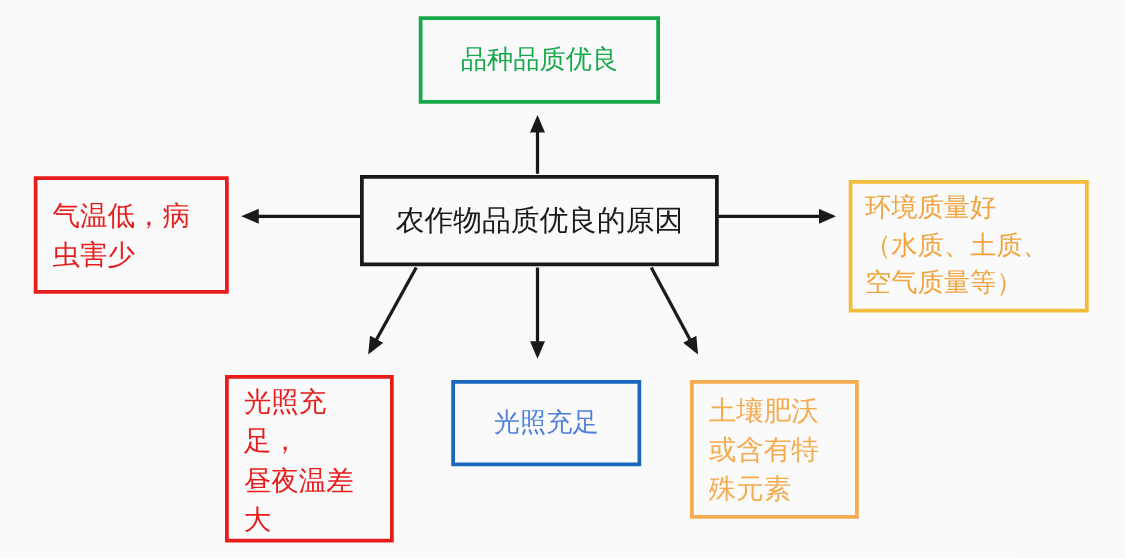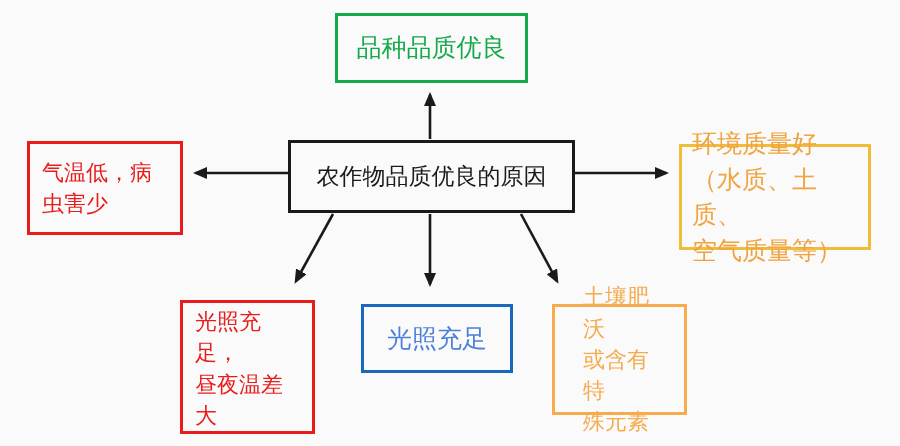--- a/index.html
+++ b/index.html
@@ -21,37 +21,37 @@
   }
   .arrows line { stroke-width: 2.6; }
 
   .node {
     position: absolute;
     box-sizing: border-box;
     border: 3px solid #000;
     display: flex;
     align-items: center;
     justify-content: center;
-    font-size: 25px;
+    font-size: 21px;
     line-height: 1.42;
     background: transparent;
   }
   .node .label { white-space: pre-line; }
 
   .node-center      { left: 288px; top: 140px; width: 287px; height: 73px; font-size: 23px; }
   .node-top         { left: 335px; top: 13px;  width: 193px; height: 70px; }
   .node-left        { left: 27px;  top: 141px; width: 156px; height: 94px;
                       justify-content: flex-start; padding: 0 12px; font-size: 22px; }
   .node-right       { left: 679px; top: 144px; width: 192px; height: 106px;
-                      justify-content: flex-end; padding: 0 10px; }
+                      justify-content: flex-start; padding: 0 10px; }
   .node-bottom-left { left: 180px; top: 300px; width: 135px; height: 134px;
                       justify-content: flex-start; padding: 0 12px; font-size: 22px; align-items: flex-end; }
   .node-bottom-center { left: 361px; top: 304px; width: 152px; height: 69px; }
   .node-bottom-right  { left: 552px; top: 304px; width: 135px; height: 111px;
-                      justify-content: flex-start; padding: 0 28px; font-size: 22px; }
+                      justify-content: flex-start; padding: 0 12px; font-size: 22px; }
 </style>
 </head>
 <body>
 
 <div class="stage" style="background: rgb(250, 250, 250);">
 
   <svg class="arrows" id="arrows" width="900" height="446" viewBox="0 0 900 446">
     <defs>
       <marker id="ah" markerUnits="userSpaceOnUse" markerWidth="14" markerHeight="12" refX="11" refY="6" orient="auto">
         <path d="M0,0 L14,6 L0,12 Z" fill="#1a1a1a"></path>

